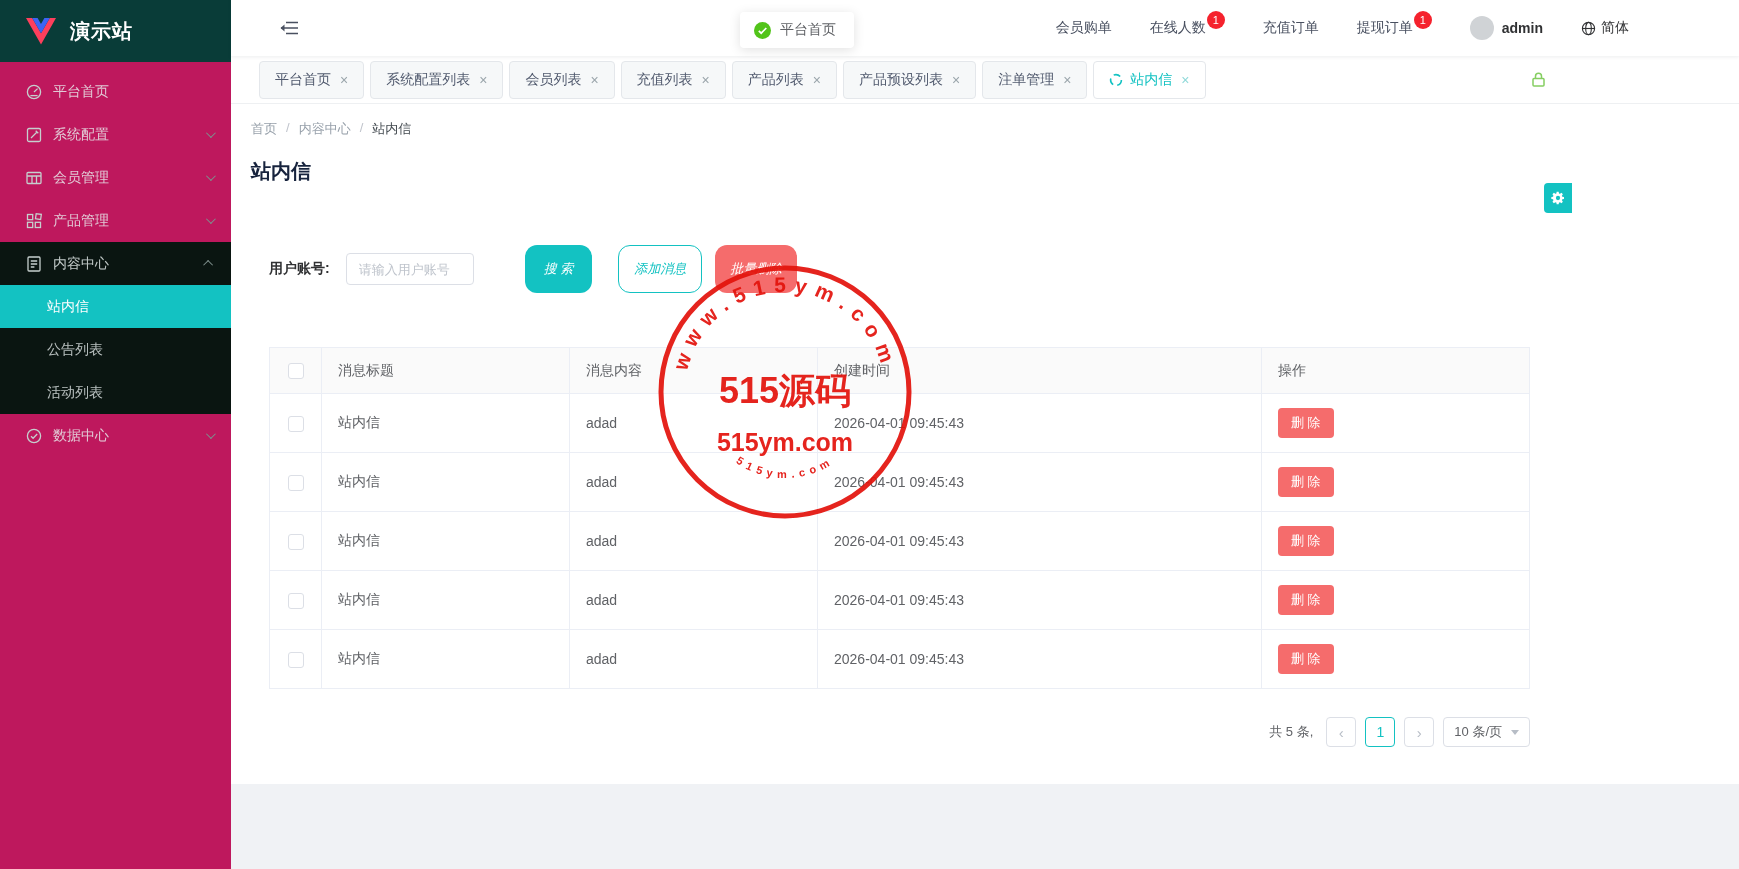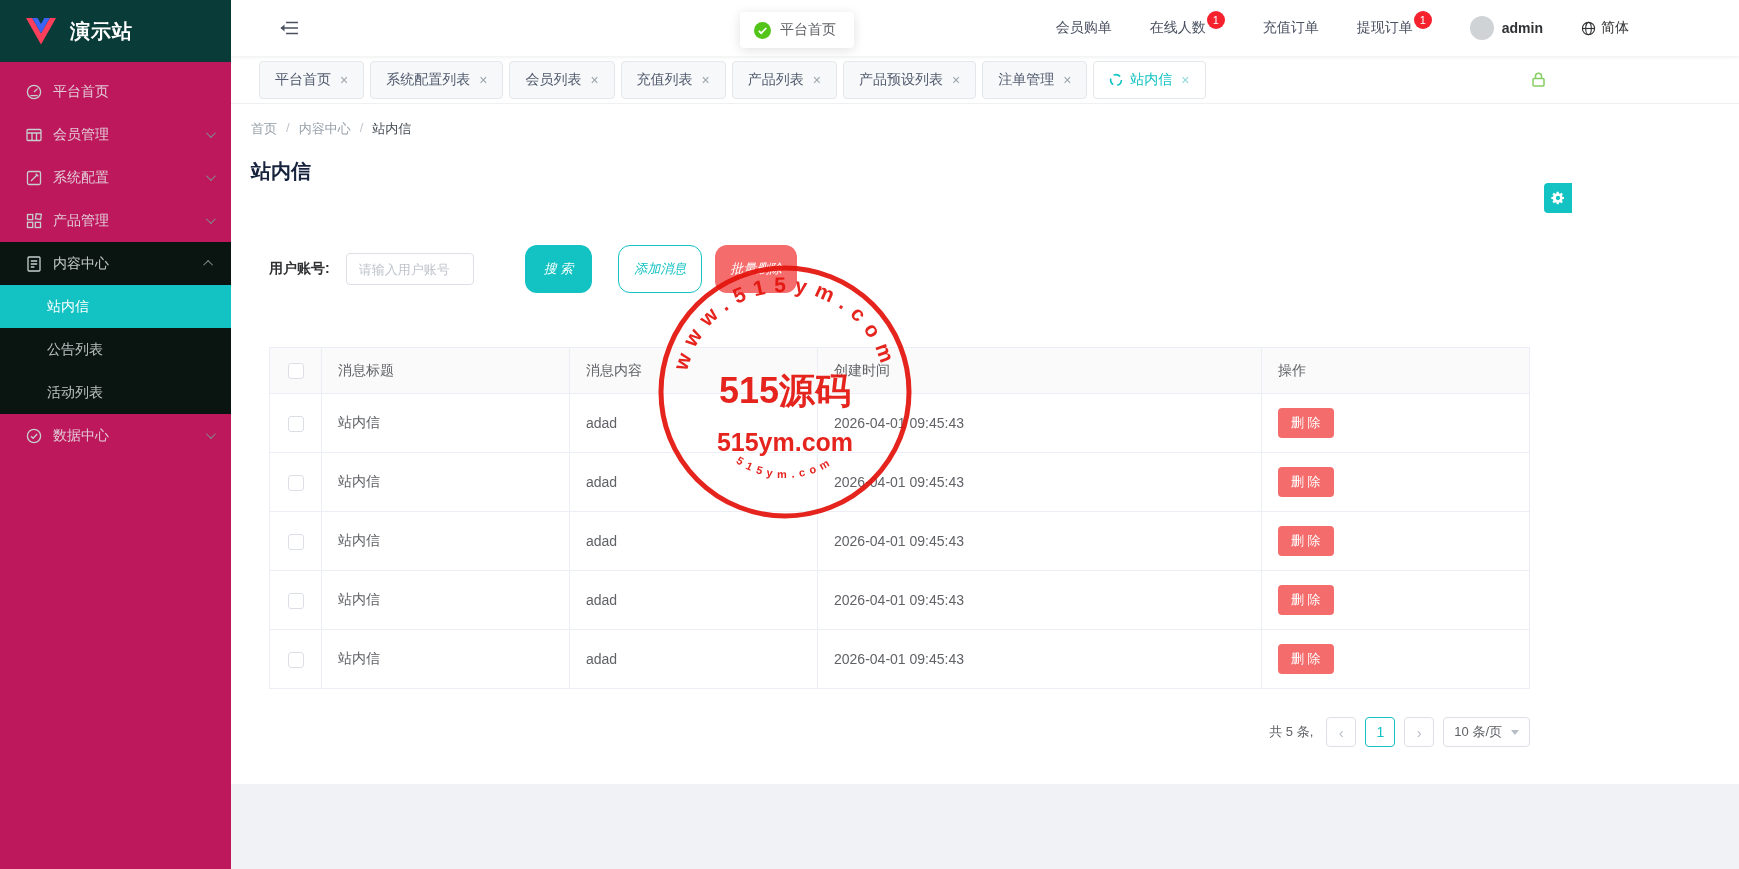--- a/index.html
+++ b/index.html
@@ -112,35 +112,35 @@
               <circle cx="9" cy="9" r="6.6"></circle>
               <path d="M9 9 L12.6 5.6"></path>
               <path d="M5.4 12.6 h7.2"></path>
             </svg>
         </span>
         <span class="mi-label">平台首页</span>
       </div>
       <div class="menu-item">
         <span class="mi-icon">
           <svg width="18" height="18" viewBox="0 0 18 18" fill="none" stroke="#c6cfce" stroke-width="1.3">
+              <rect x="2.5" y="2.5" width="13" height="13" rx="1.5"></rect>
+              <path d="M6 12 L12 6 M10.7 4.7 l2.6 2.6"></path>
+            </svg>
+        </span>
+        <span class="mi-label">系统配置</span>
+        <span class="chev down"></span>
+      </div>
+      <div class="menu-item">
+        <span class="mi-icon">
+          <svg width="18" height="18" viewBox="0 0 18 18" fill="none" stroke="#c6cfce" stroke-width="1.3">
               <rect x="2" y="3.5" width="14" height="11" rx="1"></rect>
               <path d="M2 7 h14 M7 7 v7.5 M11.5 7 v7.5"></path>
             </svg>
         </span>
         <span class="mi-label">会员管理</span>
-        <span class="chev down"></span>
-      </div>
-      <div class="menu-item">
-        <span class="mi-icon">
-          <svg width="18" height="18" viewBox="0 0 18 18" fill="none" stroke="#c6cfce" stroke-width="1.3">
-              <rect x="2.5" y="2.5" width="13" height="13" rx="1.5"></rect>
-              <path d="M6 12 L12 6 M10.7 4.7 l2.6 2.6"></path>
-            </svg>
-        </span>
-        <span class="mi-label">系统配置</span>
         <span class="chev down"></span>
       </div>
       <div class="menu-item">
         <span class="mi-icon">
           <svg width="18" height="18" viewBox="0 0 18 18" fill="none" stroke="#c6cfce" stroke-width="1.3">
               <rect x="2.5" y="2.5" width="5.2" height="5.2"></rect>
               <rect x="10.8" y="2" width="5.2" height="5.2" transform="rotate(8 13.4 4.6)"></rect>
               <rect x="2.5" y="10.3" width="5.2" height="5.2"></rect>
               <rect x="10.3" y="10.3" width="5.2" height="5.2"></rect>
             </svg>

